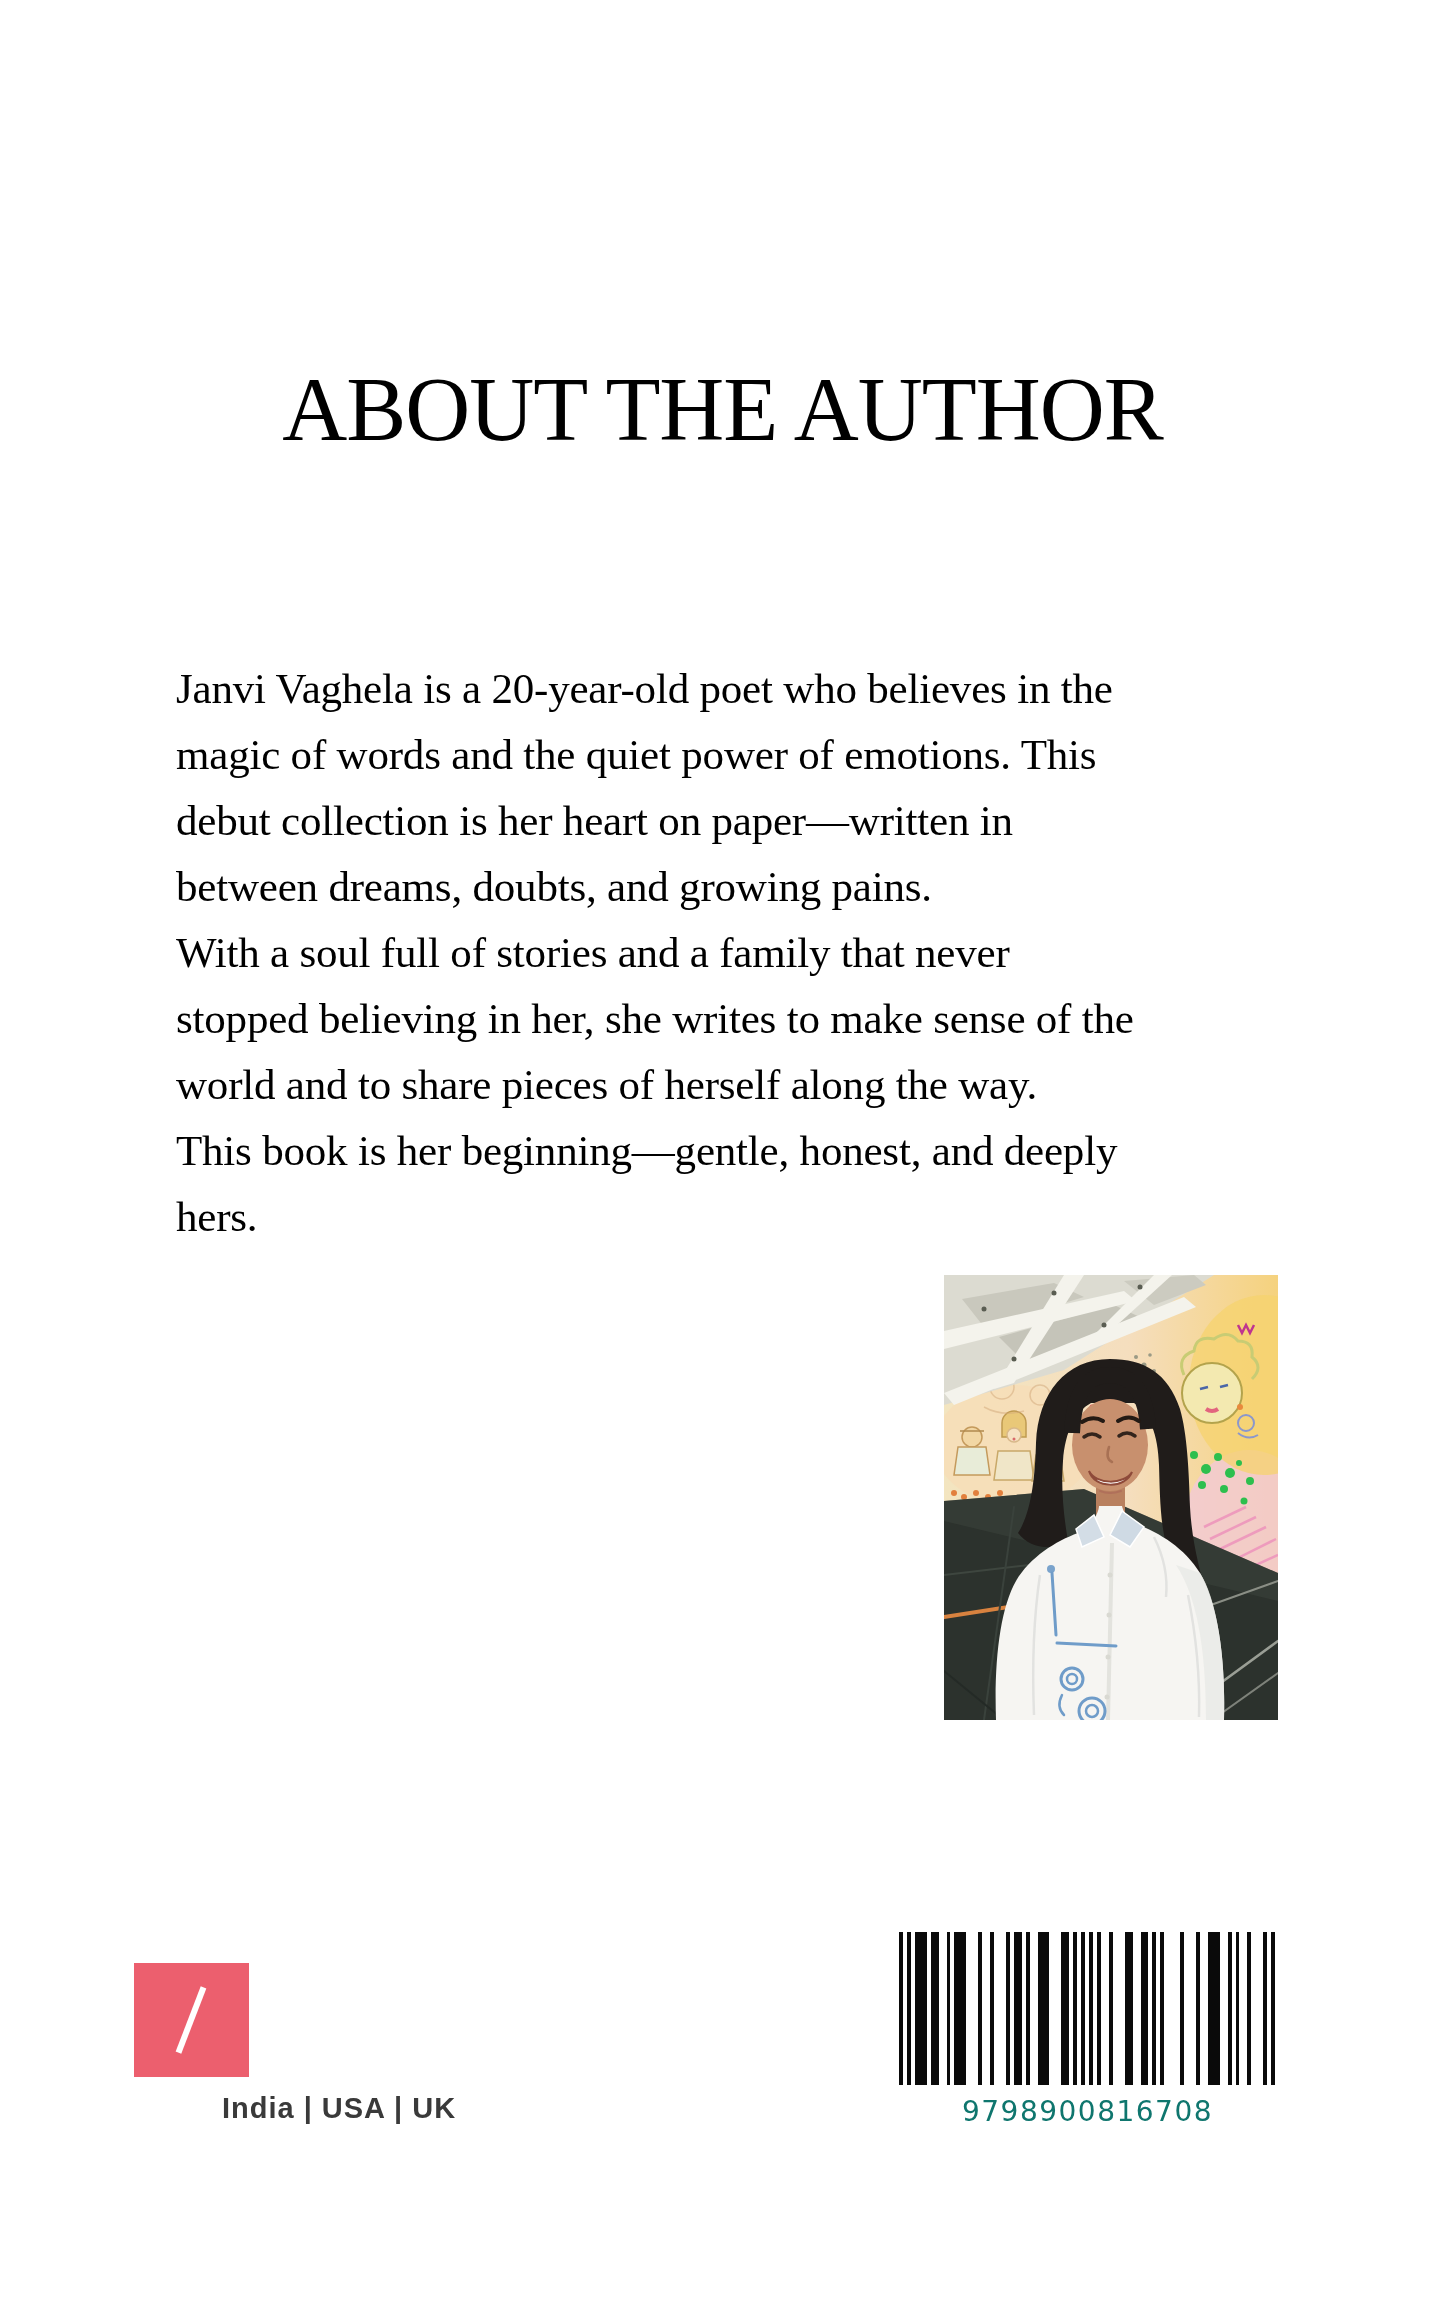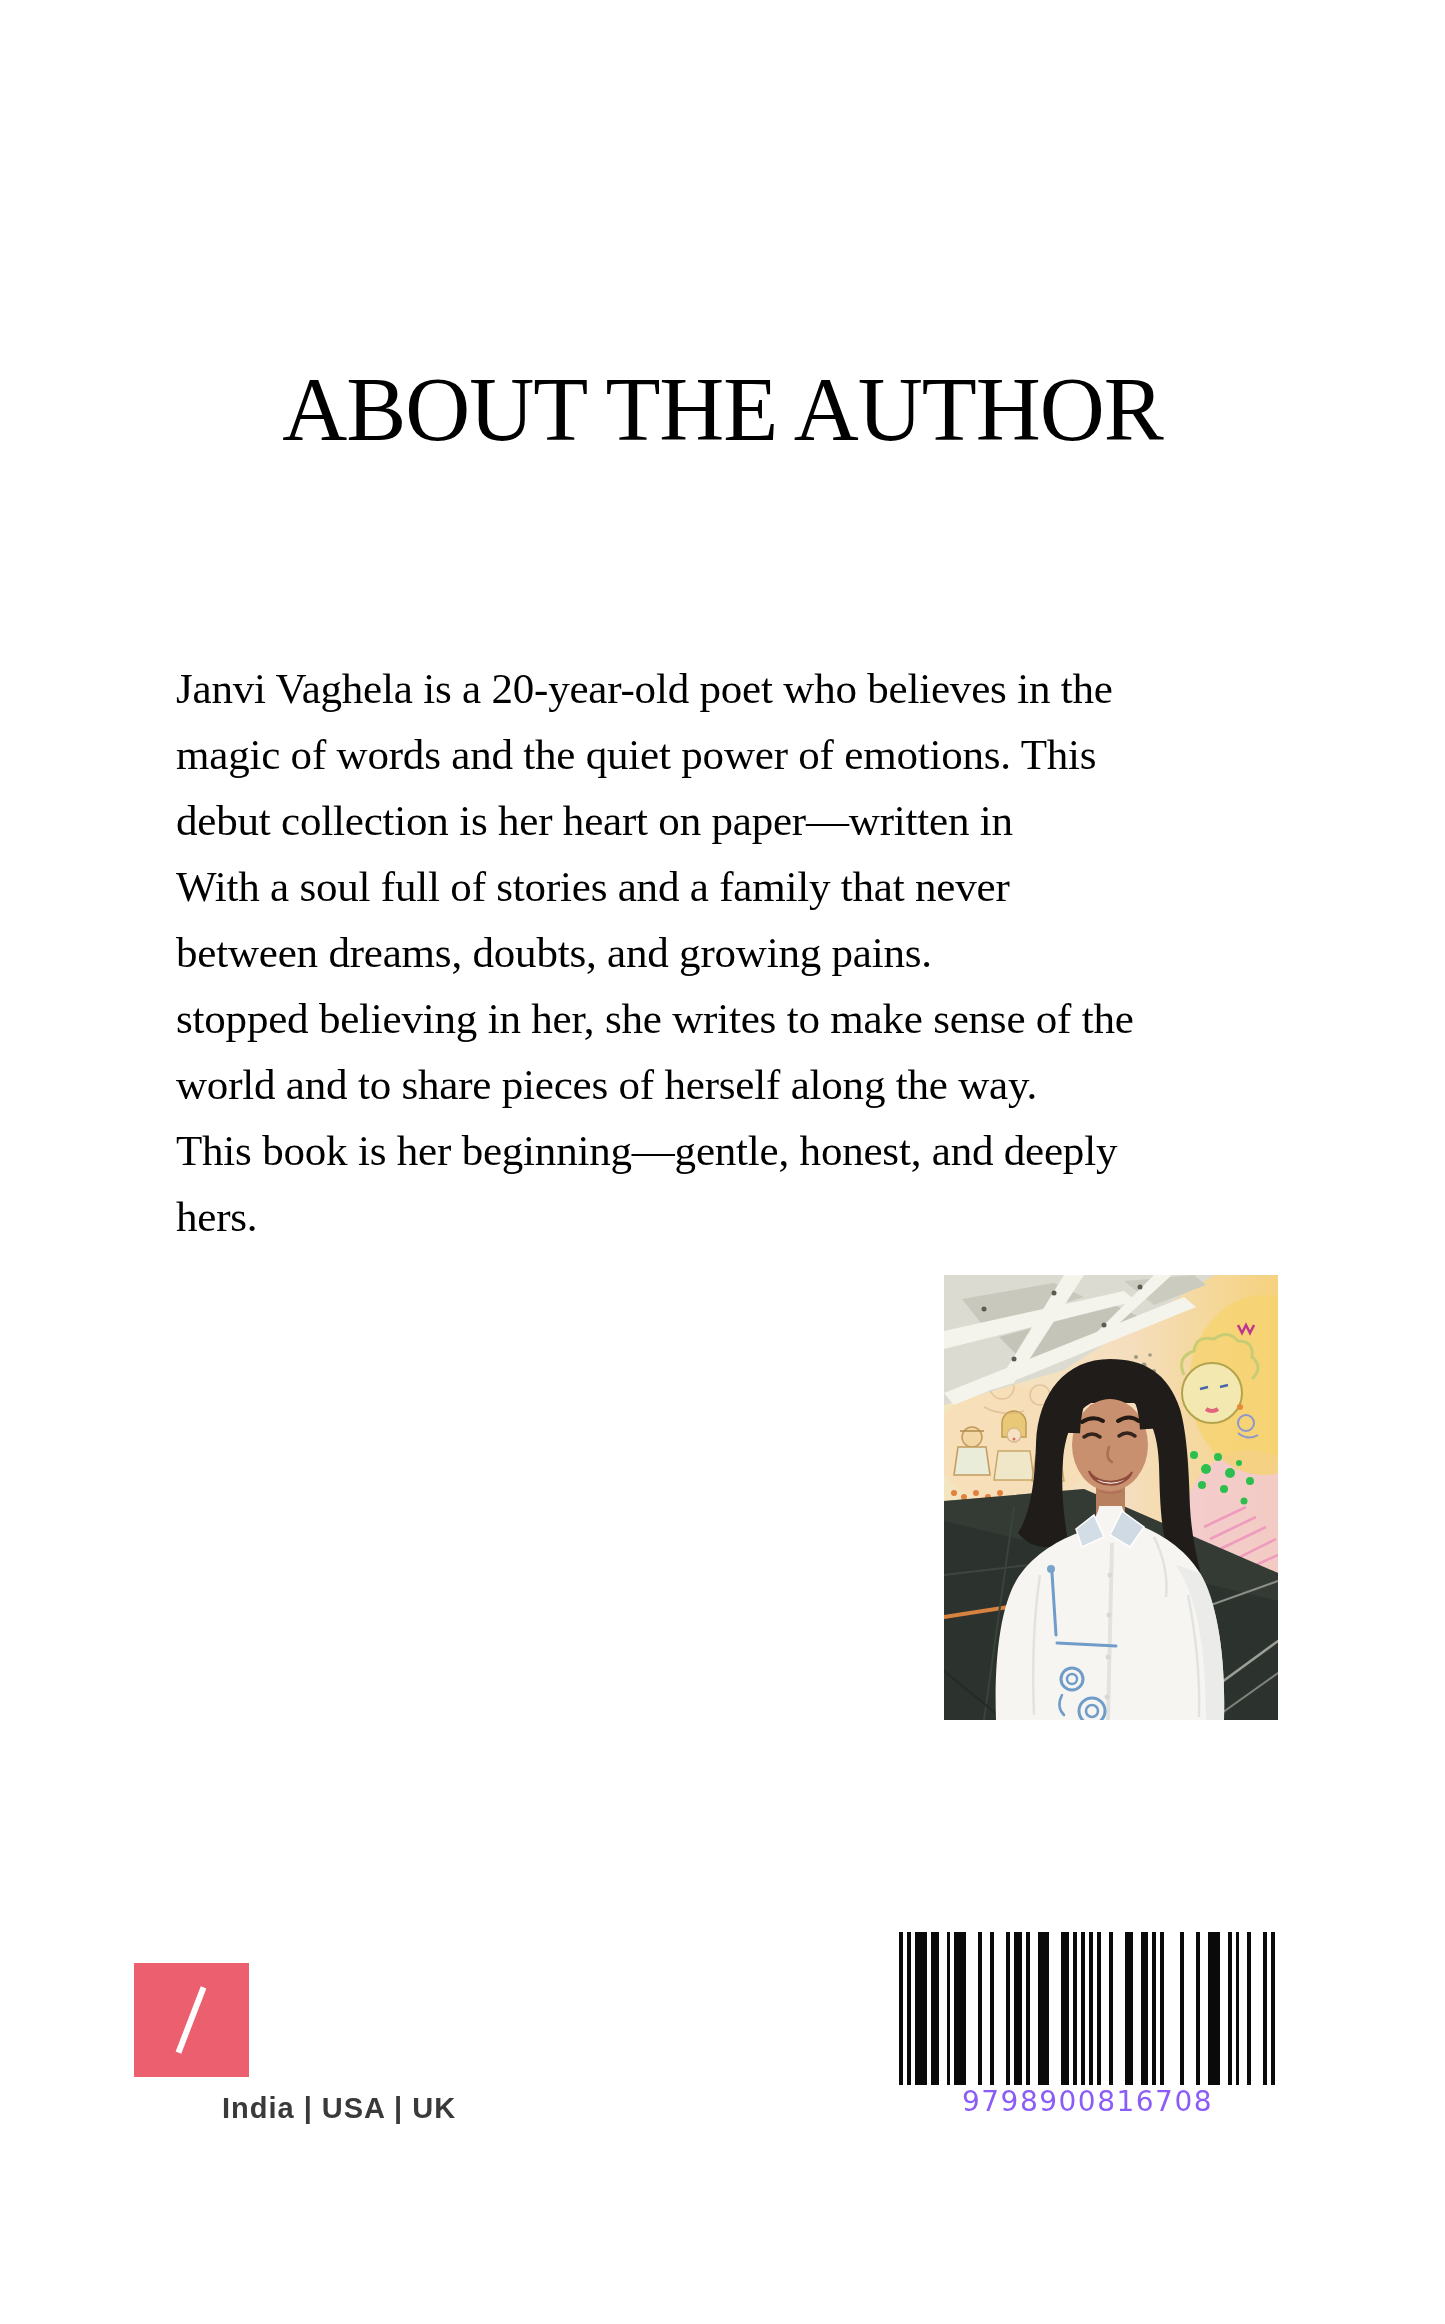--- a/index.html
+++ b/index.html
@@ -63,38 +63,38 @@
     letter-spacing:1px;
   }
   
   .barcode{
     position:absolute;left:899px;top:1932px;width:377px;
   }
   .barcode-bars{
     display:flex;width:377px;height:153px;background:#ffffff;
   }
   .barcode-number{
-    text-align:center;
+    margin-top:10px;text-align:center;
     font-family:"DejaVu Sans", sans-serif;
-    font-size:28px;color:#8b5cf6;letter-spacing:1.5px;
+    font-size:28px;color:#0f766e;letter-spacing:1.5px;
   }
 </style>
 </head>
 <body>
 
 <div class="page">
 
   <h1 class="title">ABOUT THE AUTHOR</h1>
 
   <div class="bio">
       <div>Janvi Vaghela is a 20-year-old poet who believes in the</div>
       <div>magic of words and the quiet power of emotions. This</div>
       <div>debut collection is her heart on paper—written in</div>
+      <div>between dreams, doubts, and growing pains.</div>
       <div>With a soul full of stories and a family that never</div>
-      <div>between dreams, doubts, and growing pains.</div>
       <div>stopped believing in her, she writes to make sense of the</div>
       <div>world and to share pieces of herself along the way.</div>
       <div>This book is her beginning—gentle, honest, and deeply</div>
       <div>hers.</div>
     </div>
 
   <div class="photo-wrap">
     <svg viewBox="0 0 334 445" xmlns="http://www.w3.org/2000/svg">
       <defs>
         <linearGradient id="wallGrad" x1="0" y1="0" x2="1" y2="0">

